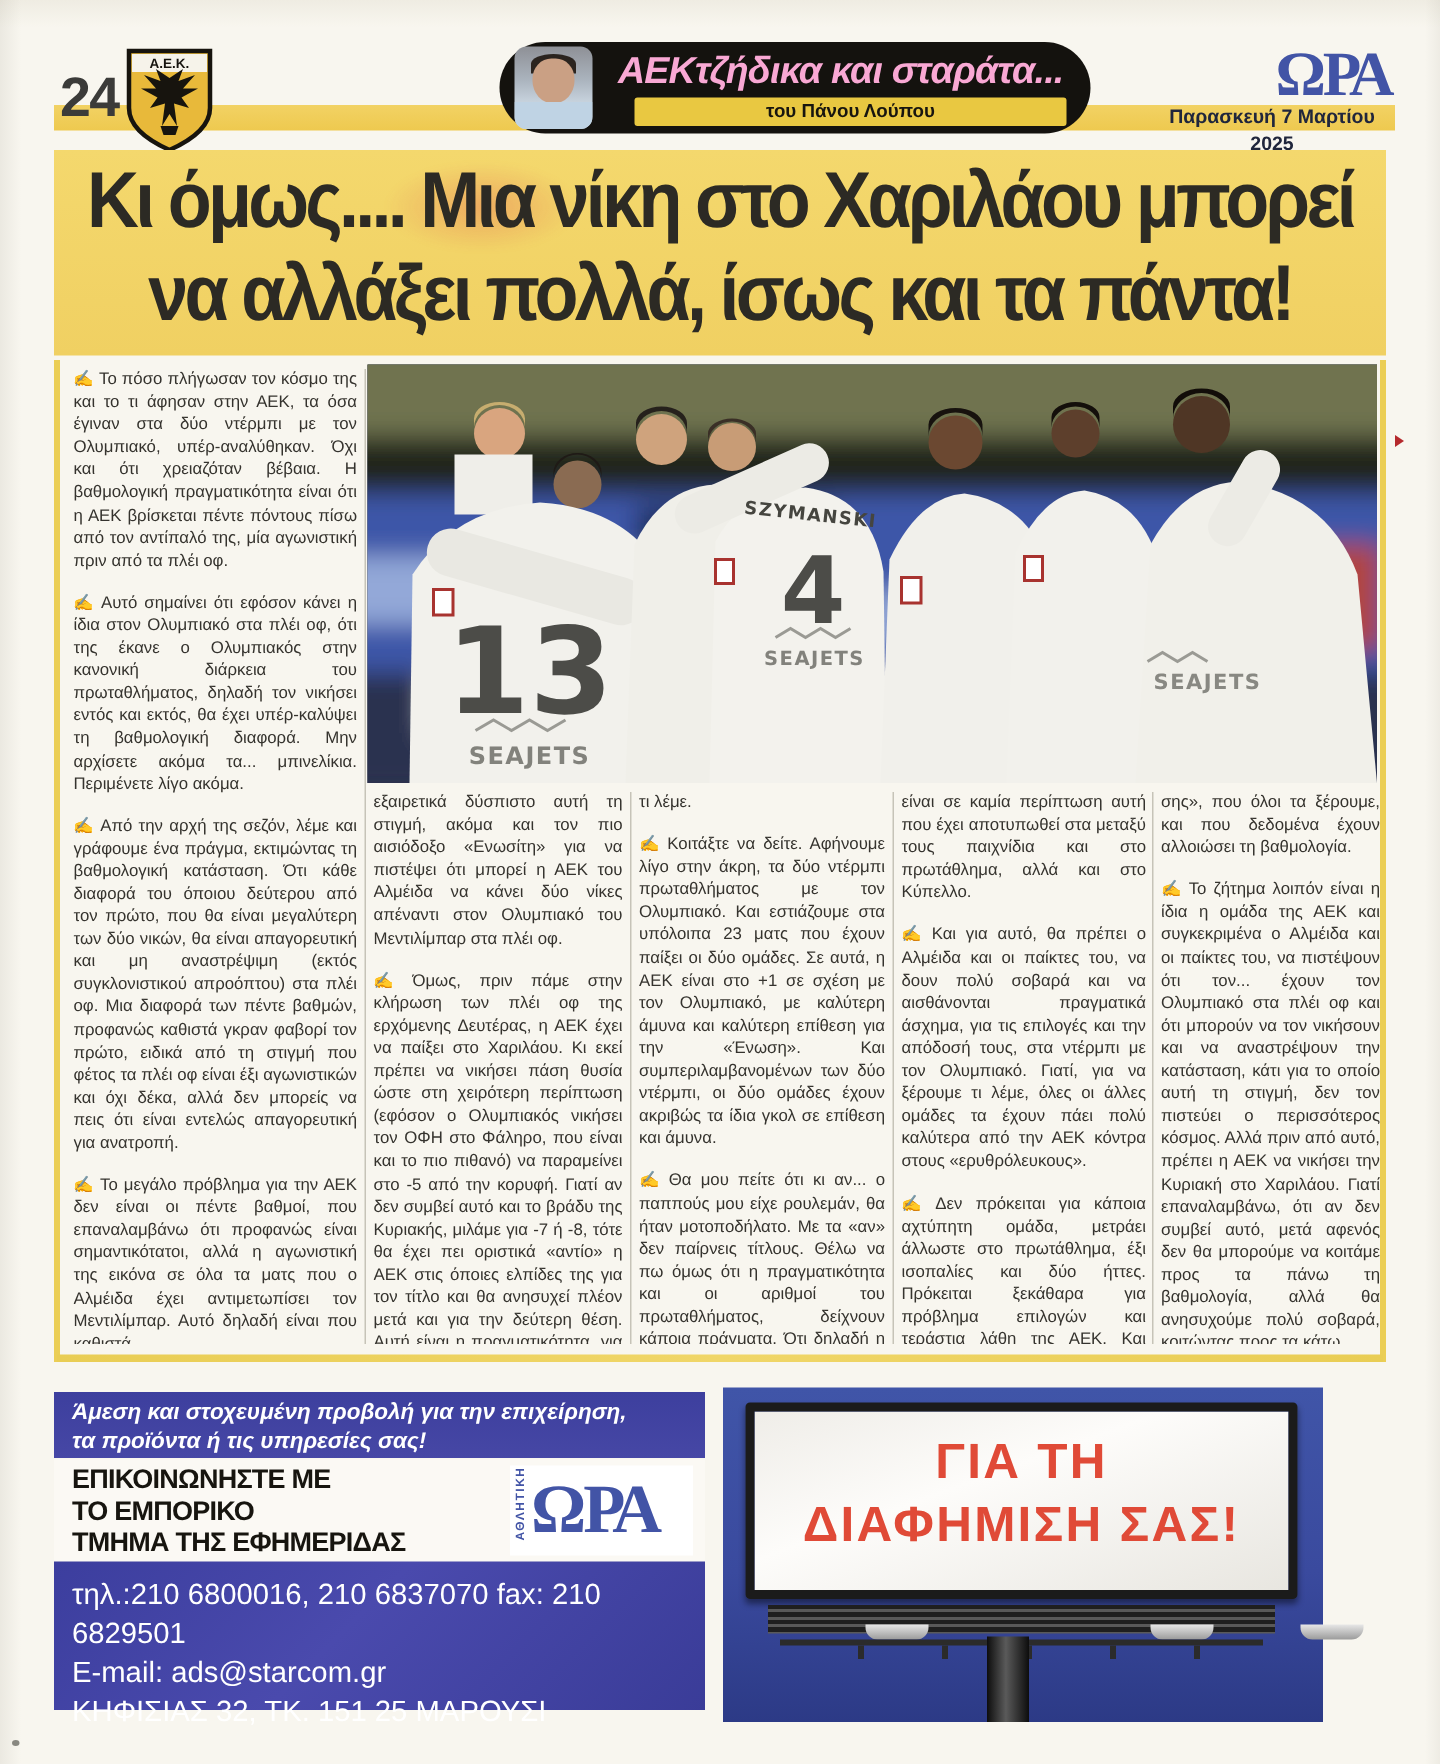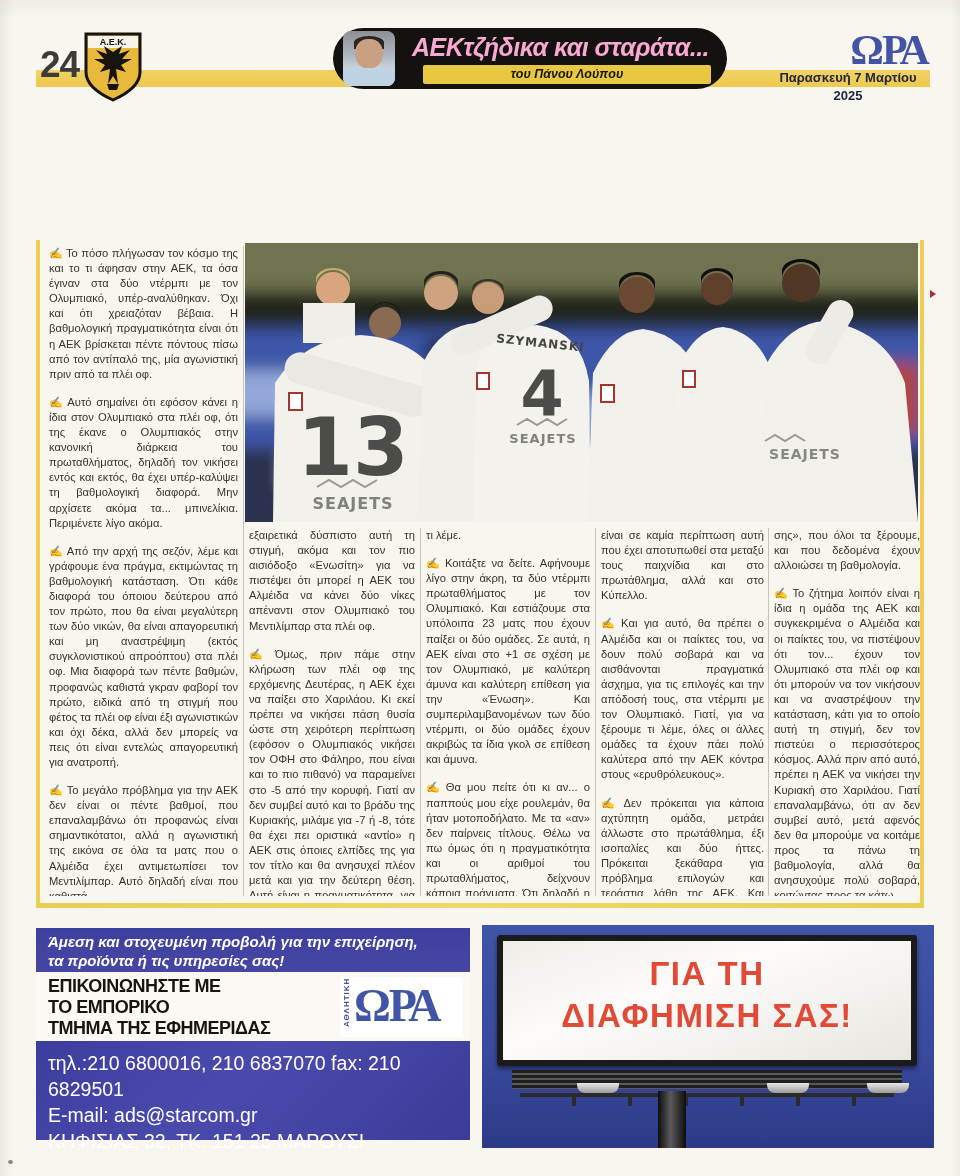--- a/index.html
+++ b/index.html
@@ -10,21 +10,21 @@
   
   .strip{position:absolute;left:36px;top:70px;width:894px;height:17px;background:linear-gradient(180deg,#f2d264,#eec94f);}
   .pagenum{position:absolute;left:40px;top:44px;font-size:37px;font-weight:800;letter-spacing:-1px;color:#3b3b39;}
   .crest{position:absolute;left:84px;top:32px;width:58px;height:70px;}
   .banner{position:absolute;left:333px;top:28px;width:394px;height:61px;background:#14120e;border-radius:31px;}
   .author-photo{position:absolute;left:10px;top:3px;width:52px;height:55px;border-radius:8px;overflow:hidden;background:linear-gradient(180deg,#8e9096 0,#aab3bd 40%,#cfdbe6 75%);}
   .author-photo .head{position:absolute;left:12px;top:8px;width:28px;height:30px;border-radius:45% 45% 50% 50%;background:#caa084;}
   .author-photo .hair{position:absolute;left:11px;top:5px;width:30px;height:13px;border-radius:50% 50% 0 0;background:#2b241f;}
   .author-photo .shirt{position:absolute;left:0;bottom:0;width:100%;height:18px;background:#bfd3e4;}
   .banner-title{position:absolute;left:70px;top:5px;width:315px;text-align:center;font-size:25px;font-weight:800;font-style:italic;letter-spacing:-0.5px;color:#f9a8d4;white-space:nowrap;}
-  .banner-sub{position:absolute;left:90px;top:37px;width:288px;height:19px;background:#e9c841;border-radius:2px;text-align:center;font-size:12.5px;font-weight:700;font-style:italic;color:#17150f;line-height:19px;}
+  .banner-sub{position:absolute;left:90px;top:37px;width:288px;height:19px;background:#e9c841;border-radius:2px;text-align:center;font-size:12.5px;font-weight:700;color:#17150f;line-height:19px;}
   .brand-top{position:absolute;left:843px;top:26px;width:92px;text-align:center;font-family:"Liberation Serif",serif;font-size:42px;font-weight:900;letter-spacing:-2px;color:#4254a6;}
   .date-strip{position:absolute;left:764px;top:69px;width:168px;height:19px;text-align:center;font-size:13px;font-weight:700;color:#20263c;line-height:18px;}
 
   
   .headline-box{position:absolute;left:36px;top:100px;width:888px;height:137px;background:linear-gradient(180deg,#f4d86d,#f0d062);overflow:hidden;}
   .ghost{position:absolute;left:220px;top:8px;width:130px;height:60px;background:radial-gradient(ellipse at center,rgba(220,60,70,.28),rgba(220,60,70,0) 70%);filter:blur(2px);}
   .hl{position:relative;text-align:center;padding-top:4px;}
   .hl-line{font-size:48px;line-height:62px;font-weight:900;letter-spacing:-2.5px;color:#2c2a24;transform:scaleY(1.1);transform-origin:center;}
 
   
@@ -51,21 +51,21 @@
   
   .ad-left{position:absolute;left:36px;top:928px;width:434px;height:212px;}
   .ad-top{position:absolute;left:0;top:0;right:0;height:44px;background:linear-gradient(180deg,#3d3f9e,#4647a5);color:#fff;font-size:15px;font-weight:700;font-style:italic;line-height:19px;padding:4px 0 0 12px;box-sizing:border-box;}
   .ad-mid{position:absolute;left:0;top:45px;right:0;height:68px;background:#fbf9f4;}
   .ad-mid .lines{position:absolute;left:12px;top:3px;font-size:18px;font-weight:800;letter-spacing:-0.5px;color:#17150f;line-height:21px;}
   .ad-logo{position:absolute;right:8px;top:4px;width:122px;height:60px;background:#fff;}
   .ad-logo .vert{position:absolute;left:2px;top:8px;font-size:8px;font-weight:700;color:#4254a6;transform:rotate(-90deg) translate(-42px,0);transform-origin:left top;letter-spacing:1px;}
   .ad-logo .ora{position:absolute;left:14px;top:2px;font-family:"Liberation Serif",serif;font-size:46px;font-weight:900;letter-spacing:-2px;color:#4254a6;}
   .ad-bot{position:absolute;left:0;top:113px;right:0;bottom:0;background:linear-gradient(135deg,#3c3e9e 0%,#4a4aad 45%,#3a3c98 100%);color:#fff;font-size:19.5px;font-weight:400;line-height:26px;padding:9px 0 0 12px;box-sizing:border-box;}
 
-  .billboard{position:absolute;left:482px;top:925px;width:452px;height:223px;background:linear-gradient(180deg,#4055a8 0%,#3a4a9e 55%,#2c3a86 100%);text-decoration:underline;}
+  .billboard{position:absolute;left:482px;top:925px;width:400px;height:223px;background:linear-gradient(180deg,#4055a8 0%,#3a4a9e 55%,#2c3a86 100%);text-decoration:underline;}
   .bb-panel{position:absolute;left:15px;top:10px;right:17px;height:131px;background:linear-gradient(160deg,#efede8 0%,#fdfcfa 40%,#e8e6e0 100%);border:6px solid #1b1b1b;border-radius:3px;box-shadow:0 3px 4px rgba(0,0,0,.45);text-align:center;box-sizing:border-box;}
   .bb-line{font-size:33px;font-weight:900;letter-spacing:1.5px;color:#e04a37;line-height:42px;}
   .bb-line.first{margin-top:12px;}
   .bb-louver{position:absolute;left:30px;right:32px;top:145px;height:19px;background:repeating-linear-gradient(180deg,#1f1f1f 0 3px,#595959 3px 5px);}
   .bb-light{position:absolute;top:158px;width:42px;height:10px;background:linear-gradient(180deg,#e7e7e7,#9b9b9b);border-radius:0 0 8px 8px;}
   .bl1{left:95px;} .bl2{left:285px;} .bl3{left:385px;}
   .bb-rail{position:absolute;left:38px;right:40px;top:168px;height:4px;background:#2b2b2b;}
   .bb-ticks{position:absolute;left:38px;right:40px;top:172px;height:9px;background:repeating-linear-gradient(90deg,transparent 0 52px,#2b2b2b 52px 56px);}
   .bb-post{position:absolute;left:176px;top:166px;width:28px;height:57px;background:linear-gradient(90deg,#0d0d0d,#5a5a5a 45%,#0d0d0d);}
 
@@ -93,20 +93,27 @@
       <span class="head"></span>
       <span class="shirt"></span>
     </div>
     <div class="banner-title">ΑΕΚτζήδικα και σταράτα...</div>
     <div class="banner-sub">του Πάνου Λούπου</div>
   </div>
 
   <div class="brand-top">ΩΡΑ</div>
   <div class="date-strip">Παρασκευή 7 Μαρτίου 2025</div>
 
+  <div class="headline-box">
+    <div class="ghost"></div>
+    <div class="hl">
+      <div class="hl-line">Κι όμως.... Μια νίκη στο Χαριλάου μπορεί</div>
+      <div class="hl-line">να αλλάξει πολλά, ίσως και τα πάντα!</div>
+    </div>
+  </div>
 
   <div class="article">
     <div class="vline-l"></div>
     <div class="vline-r"></div>
     <div class="hrule"></div>
     <div class="marker"></div>
 
     <svg class="photo" viewBox="0 0 673 279" preserveAspectRatio="none">
       <defs>
         <filter id="b8" x="-20%" y="-20%" width="140%" height="140%">

